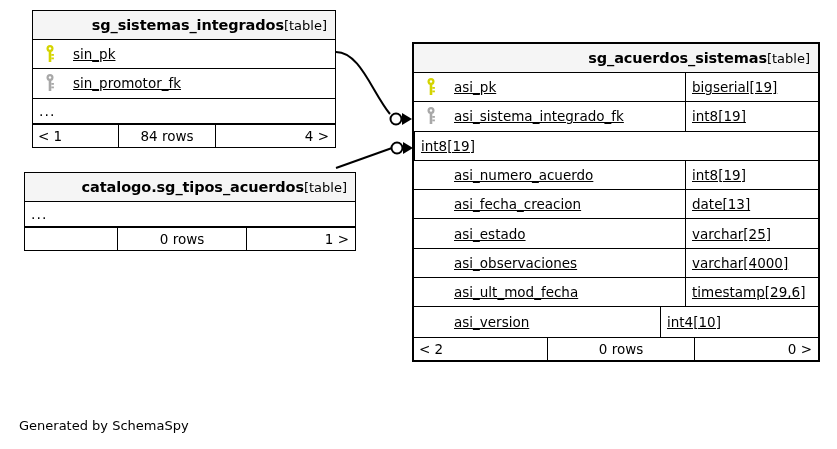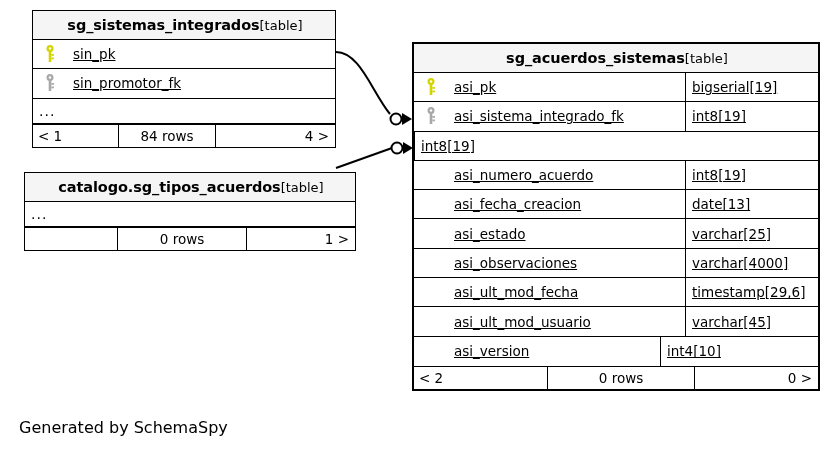--- a/index.html
+++ b/index.html
@@ -27,21 +27,21 @@
   .entity.thick {
     border: 2px solid #000000;
   }
 
   .ent-header {
     background: #f5f5f5;
     border-bottom: 1px solid #000000;
     height: 29px;
     display: flex;
     align-items: center;
-    justify-content: center;
+    justify-content: flex-end;
     padding: 0 8px 0 10px;
     box-sizing: border-box;
   }
   .ent-title {
     font-weight: bold;
     font-size: 14.5px;
     letter-spacing: -0.1px;
     white-space: nowrap;
   }
   .ent-tag {
@@ -135,21 +135,21 @@
     width: 837px;
     height: 449px;
     pointer-events: none;
   }
 
   
   .credit {
     position: absolute;
     left: 19px;
     top: 418px;
-    font-size: 16px;
+    font-size: 13px;
     color: #000000;
     white-space: nowrap;
   }
 </style>
 </head>
 <body>
 
 <svg id="connectors" viewBox="0 0 837 449" width="837" height="449" xmlns="http://www.w3.org/2000/svg">
 
   <g>
@@ -299,27 +299,20 @@
     </div>
 
     <div class="ent-row">
       <div class="cell-name">
         <span class="key-slot"></span>
         <span class="col-label nokey">asi_ult_mod_fecha</span>
       </div>
       <div class="cell-type" style="width:133px;">timestamp[29,6]</div>
     </div>
 
-    <div class="ent-row">
-      <div class="cell-name">
-        <span class="key-slot"></span>
-        <span class="col-label nokey">asi_ult_mod_usuario</span>
-      </div>
-      <div class="cell-type" style="width:133px;">varchar[45]</div>
-    </div>
 
     <div class="ent-row">
       <div class="cell-name">
         <span class="key-slot"></span>
         <span class="col-label nokey">asi_version</span>
       </div>
       <div class="cell-type" style="width:158px;">int4[10]</div>
     </div>
 
   </div>

